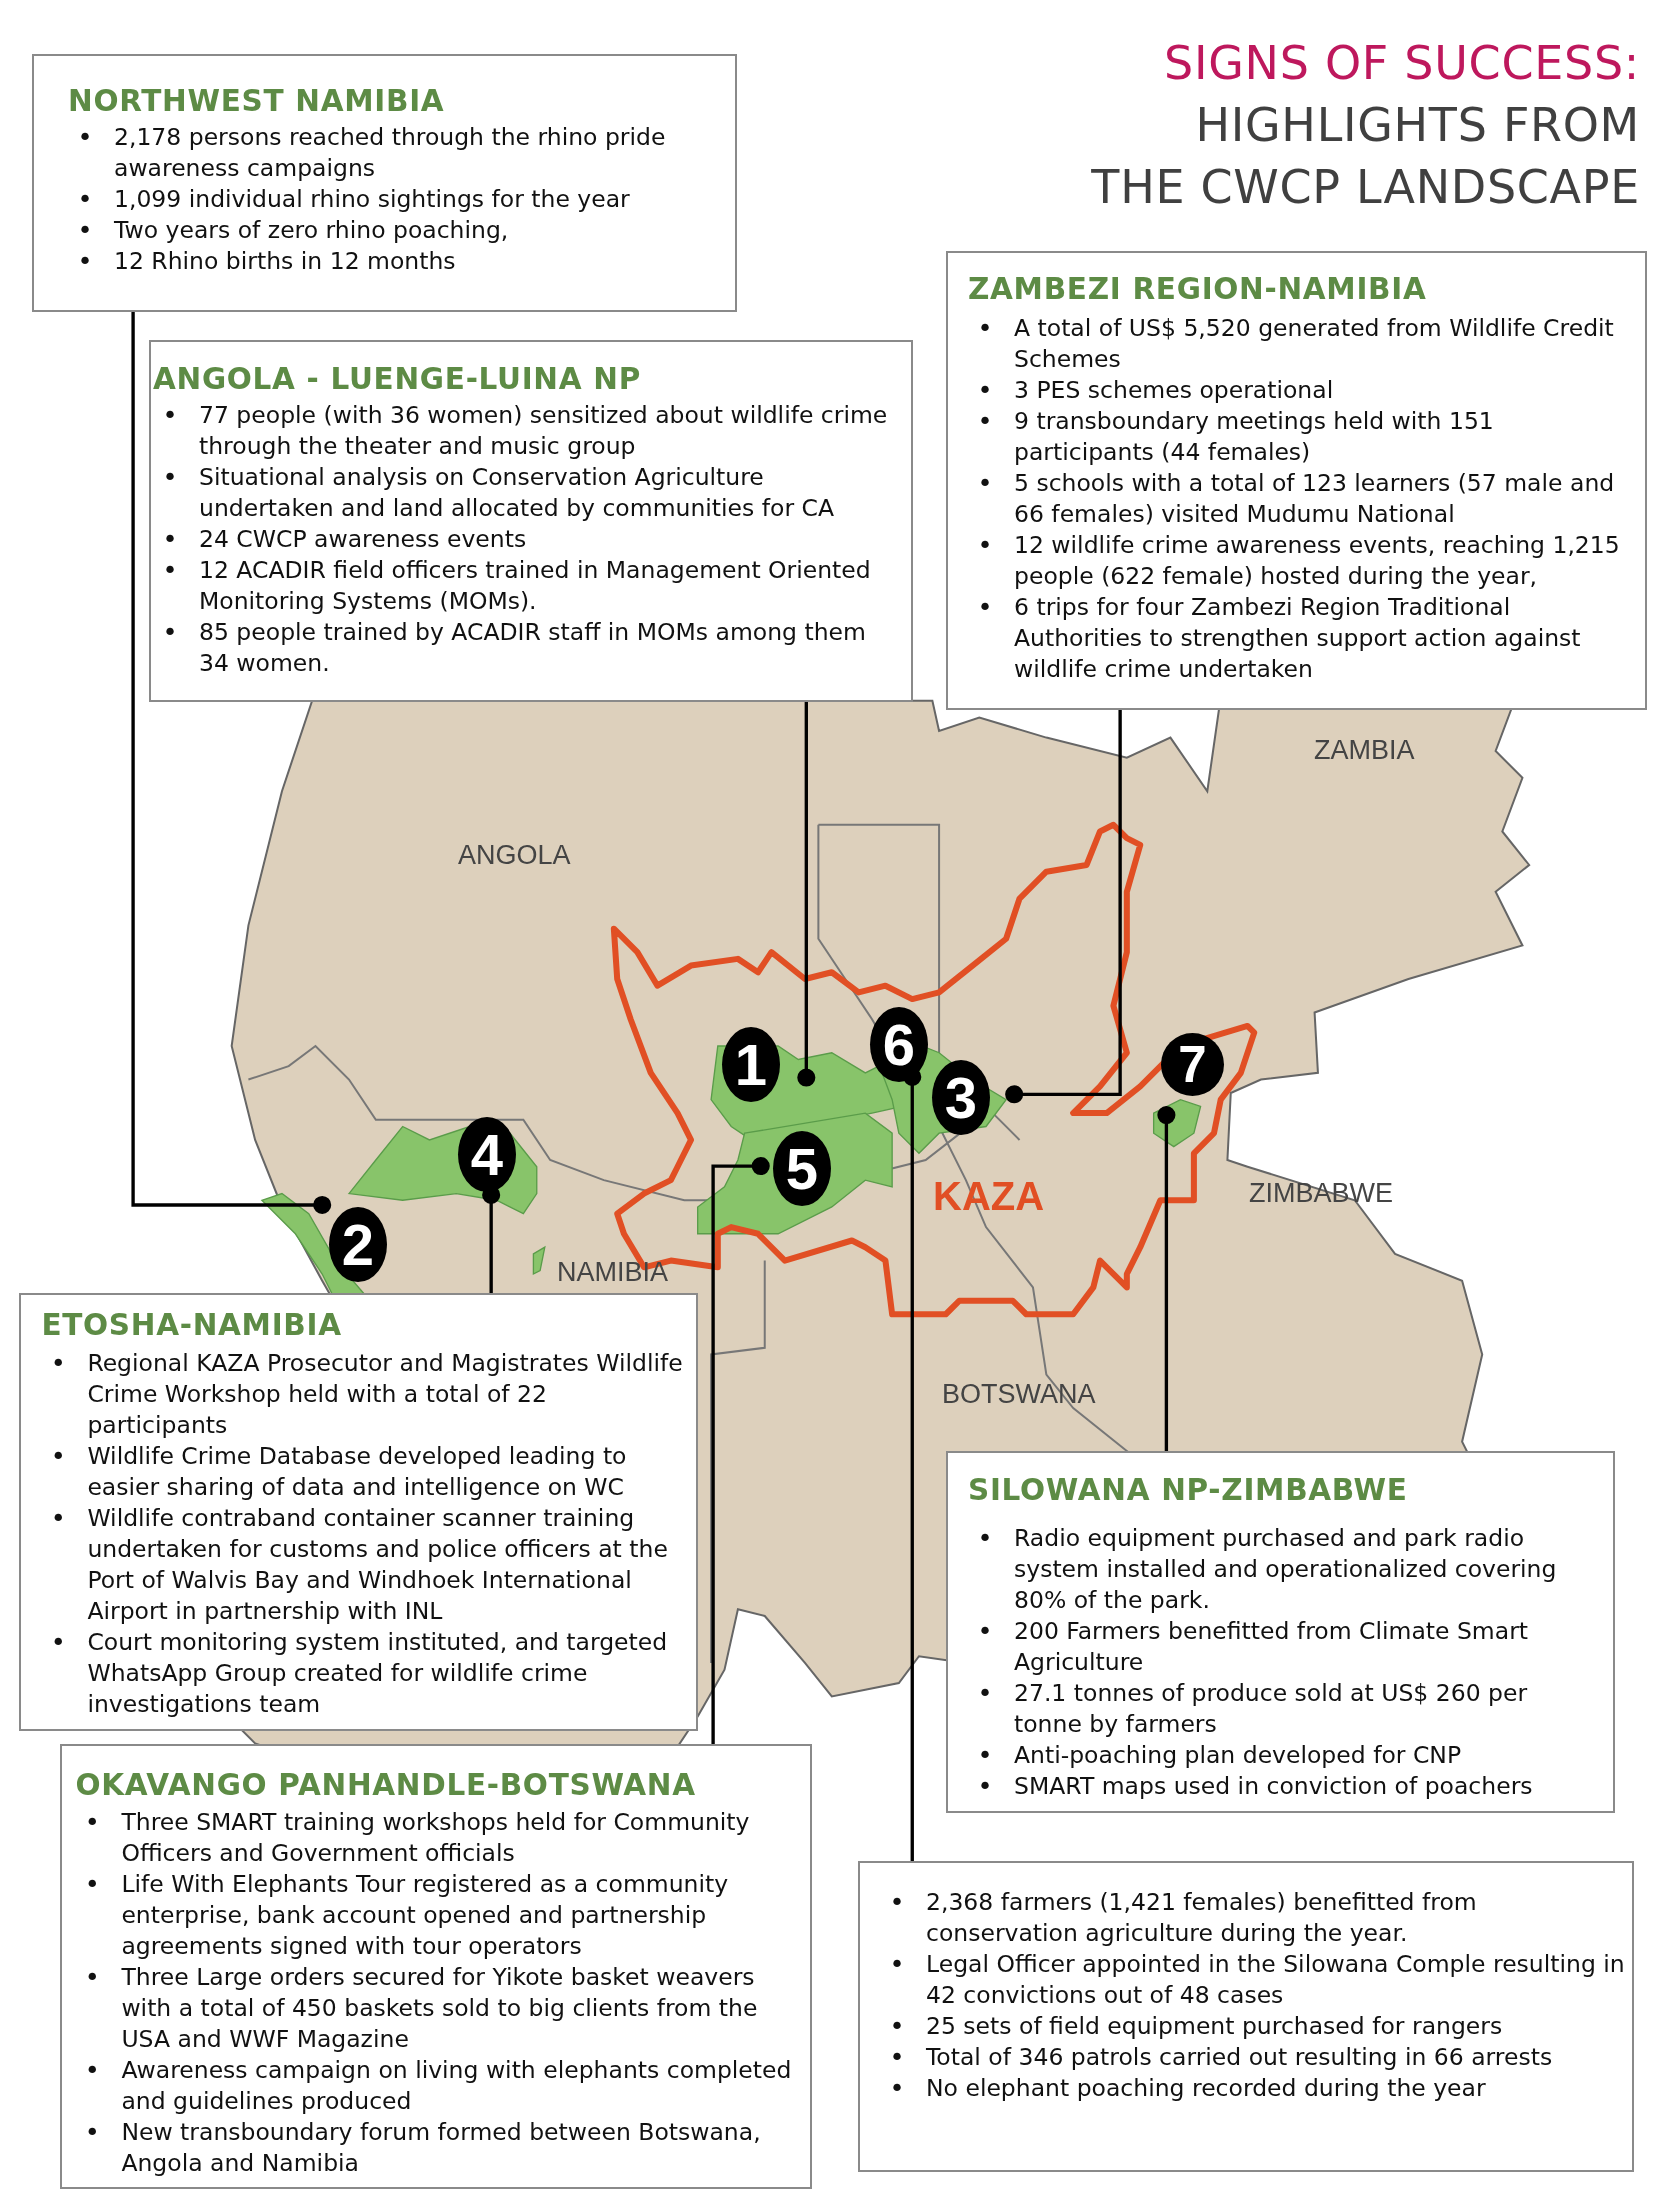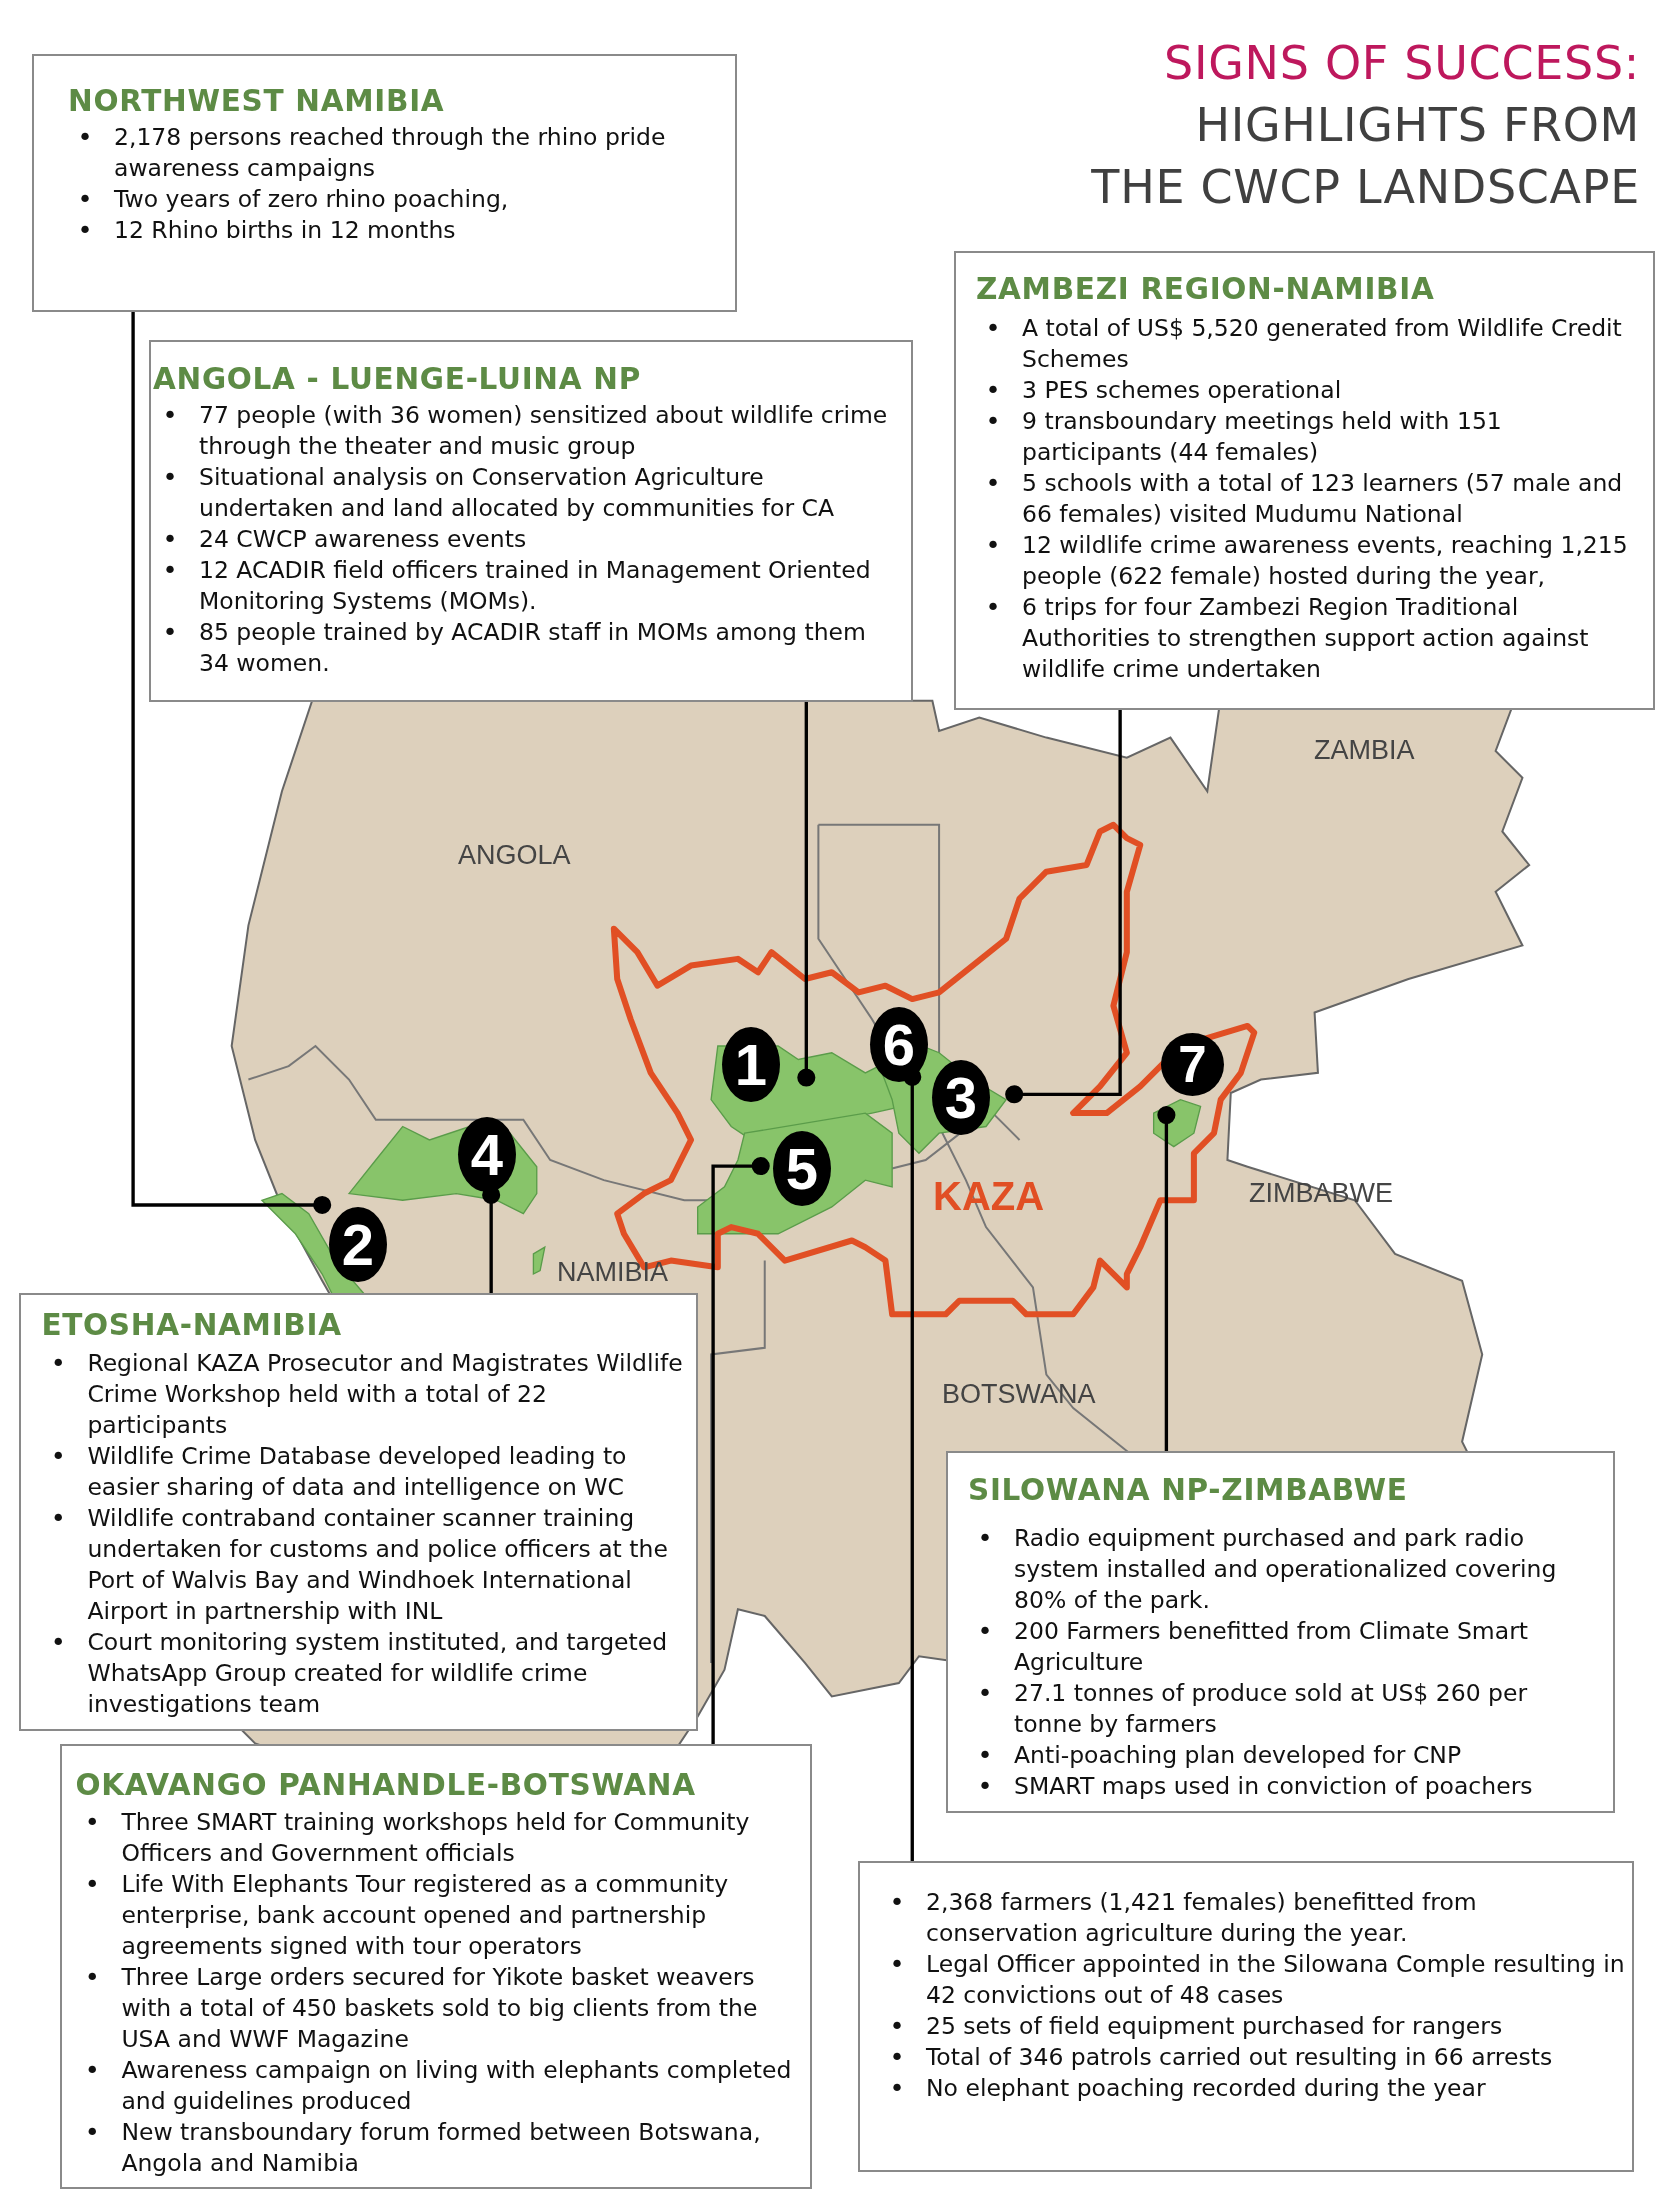--- a/index.html
+++ b/index.html
@@ -90,37 +90,38 @@
 <div class="title">
   <div class="l1">SIGNS OF SUCCESS:</div>
   <div class="l2">HIGHLIGHTS FROM</div>
   <div class="l2">THE CWCP LANDSCAPE</div>
 </div>
 
 <div class="box" style="left:32px;top:54px;width:705px;height:258px;padding:28px 0 0 34px;">
   <h2 style="margin-bottom:4px;">NORTHWEST NAMIBIA</h2>
   <ul>
     <li style="padding-right:20px;">2,178 persons reached through the rhino pride awareness campaigns</li>
+    <li>1,099 individual rhino sightings for the year</li>
     <li>Two years of zero rhino poaching,</li>
     <li>12 Rhino births in 12 months</li>
   </ul>
 </div>
 
 <div class="box" style="left:149px;top:340px;width:764px;height:362px;padding:20px 20px 0 2px;">
   <h2 style="margin-bottom:4px;">ANGOLA - LUENGE-LUINA NP</h2>
   <ul>
     <li>77 people (with 36 women) sensitized about wildlife crime through the theater and music group</li>
     <li>Situational analysis on Conservation Agriculture undertaken and land allocated by communities for CA</li>
     <li>24 CWCP awareness events</li>
     <li>12 ACADIR field officers trained in Management Oriented Monitoring Systems (MOMs).</li>
     <li>85 people trained by ACADIR staff in MOMs among them 34 women.</li>
   </ul>
 </div>
 
-<div class="box" style="left:946px;top:251px;width:701px;height:459px;padding:19px 6.7px 0 20px;margin-left:8px;">
+<div class="box" style="left:946px;top:251px;width:701px;height:459px;padding:19px 6.7px 0 20px;">
   <h2 style="margin-bottom:6.7px;">ZAMBEZI REGION-NAMIBIA</h2>
   <ul>
     <li>A total of US$ 5,520 generated from Wildlife Credit Schemes</li>
     <li>3 PES schemes operational</li>
     <li>9 transboundary meetings held with 151 participants (44 females)</li>
     <li>5 schools with a total of 123 learners (57 male and 66 females) visited Mudumu National</li>
     <li>12 wildlife crime awareness events, reaching 1,215 people (622 female) hosted during the year,</li>
     <li>6 trips for four Zambezi Region Traditional Authorities to strengthen support action against wildlife crime undertaken</li>
   </ul>
 </div>

